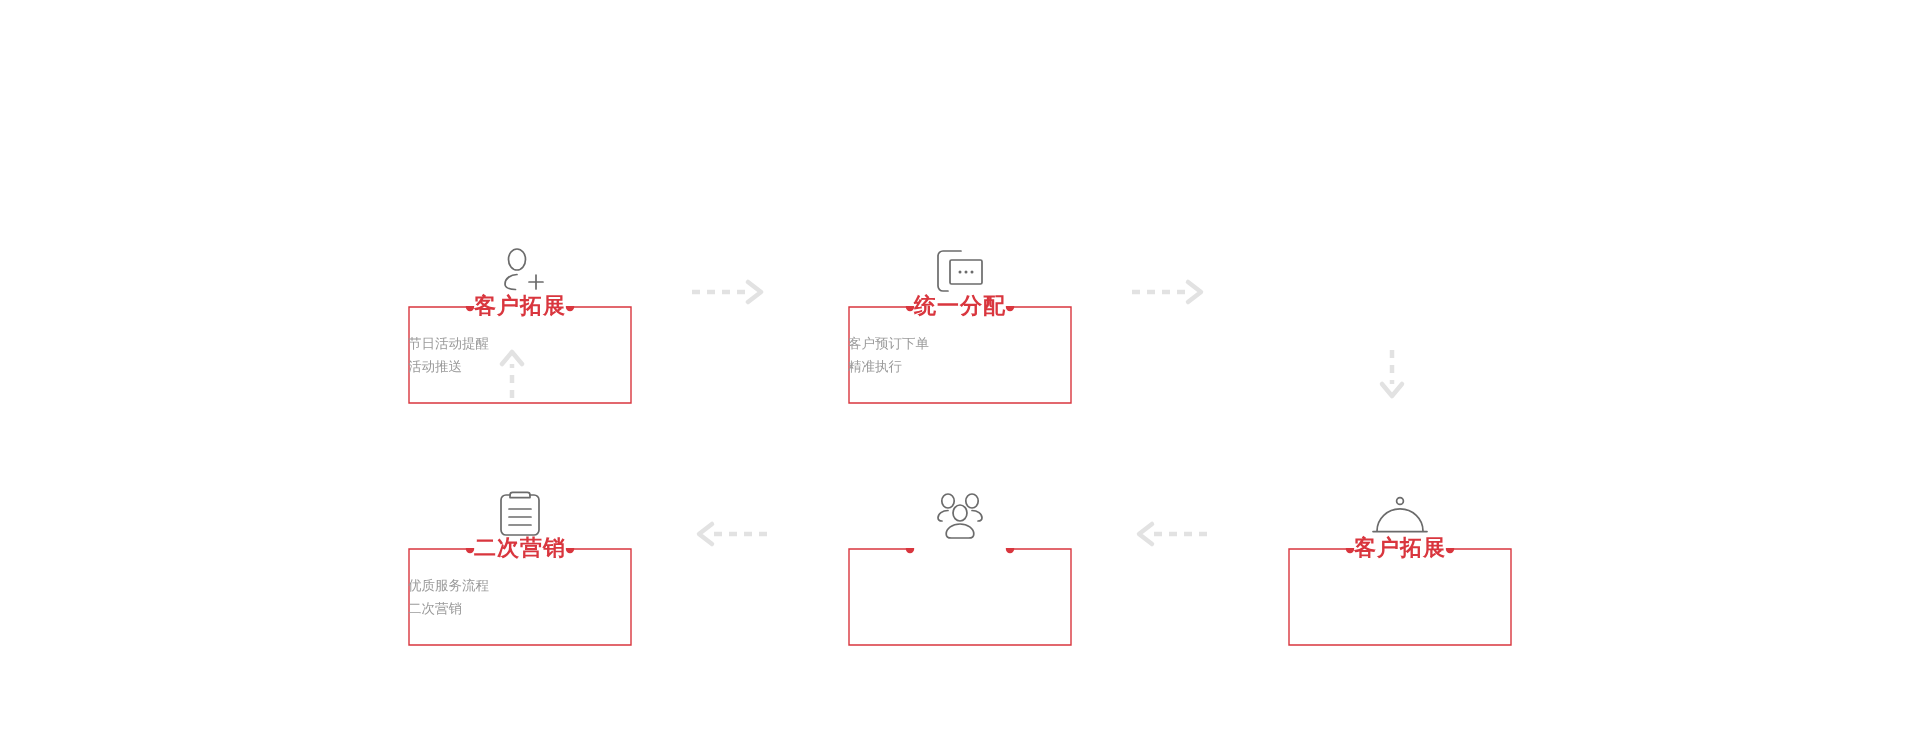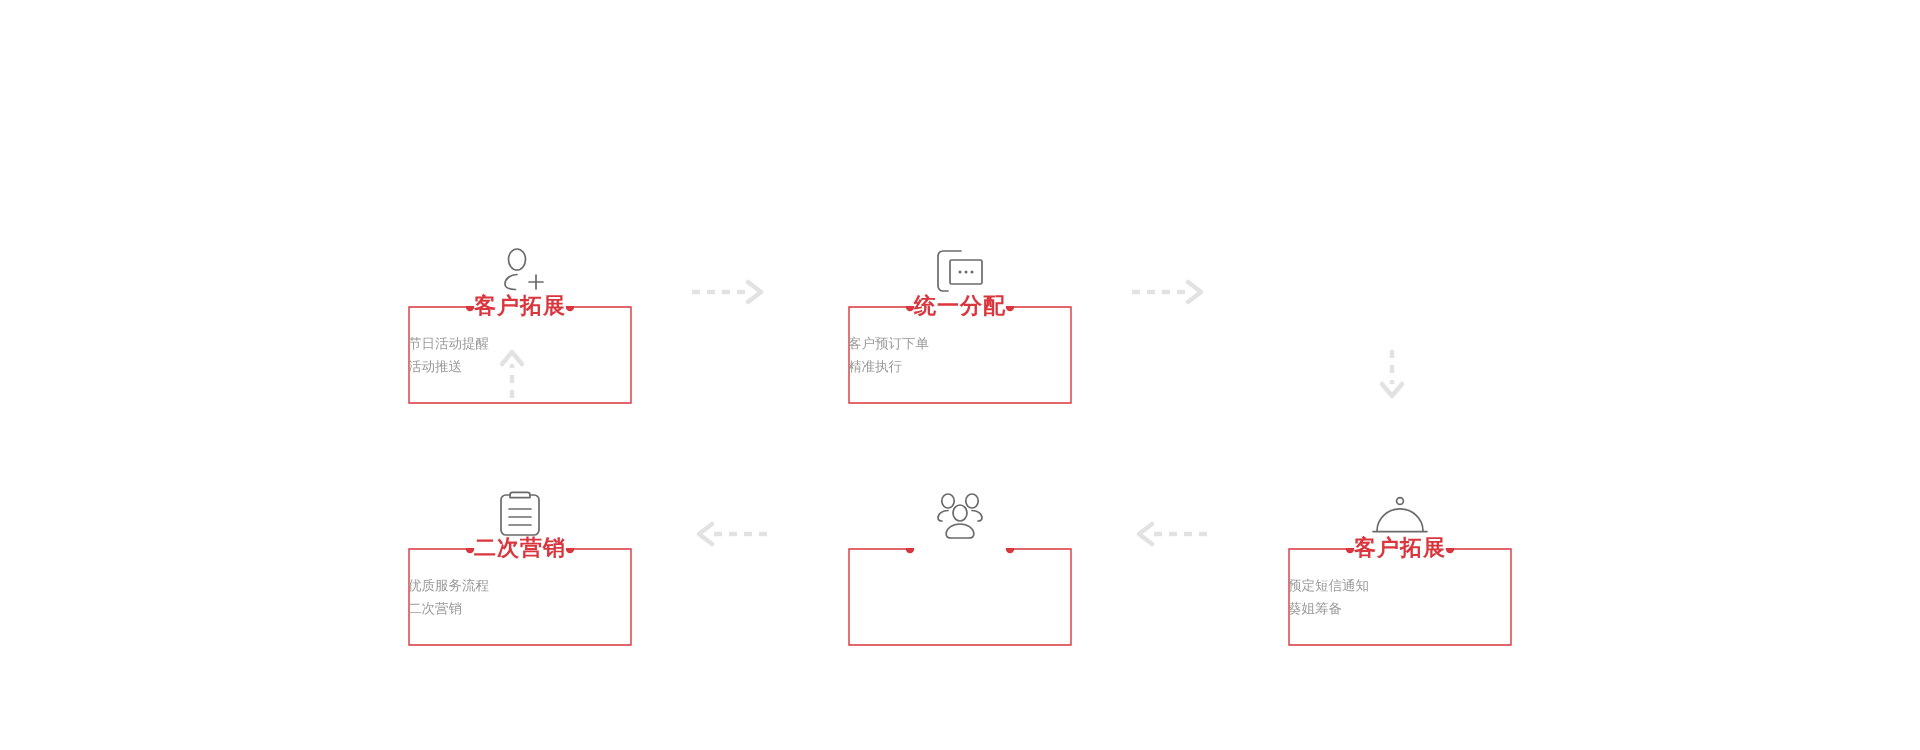--- a/index.html
+++ b/index.html
@@ -222,24 +222,20 @@
           <line x1="3" y1="39.6" x2="57" y2="39.6"></line>
         </svg>
       </div>
       <div class="card">
         <svg class="card-border" width="224" height="98" viewBox="0 0 224 98" fill="none">
           <path d="M1 1 H62 M162 1 H223 M1 1 V97 M223 1 V97 M1 97 H223" stroke="#d9363e" stroke-width="1.4" stroke-linecap="square"></path>
           <circle cx="62" cy="1" r="4.2" fill="#d9363e"></circle>
           <circle cx="162" cy="1" r="4.2" fill="#d9363e"></circle>
         </svg>
         <div class="card-title">客户拓展</div>
-        <div class="card-body">
-          <span class="line">预定短信通知</span>
-          <span class="line">葵姐筹备</span>
-        </div>
       </div>
     </div>
 
     <div class="connector conn-h-top-0">
       <svg width="80" height="28" viewBox="0 0 80 28" fill="none">
         <line x1="2" y1="14" x2="56" y2="14" stroke="#e2e2e2" stroke-width="4.5" stroke-dasharray="8 7" stroke-linecap="butt"></line>
         <polyline points="58,4 71,14 58,24" stroke="#e2e2e2" stroke-width="4.5" stroke-linecap="round" stroke-linejoin="round" fill="none"></polyline>
       </svg>
     </div>
 

